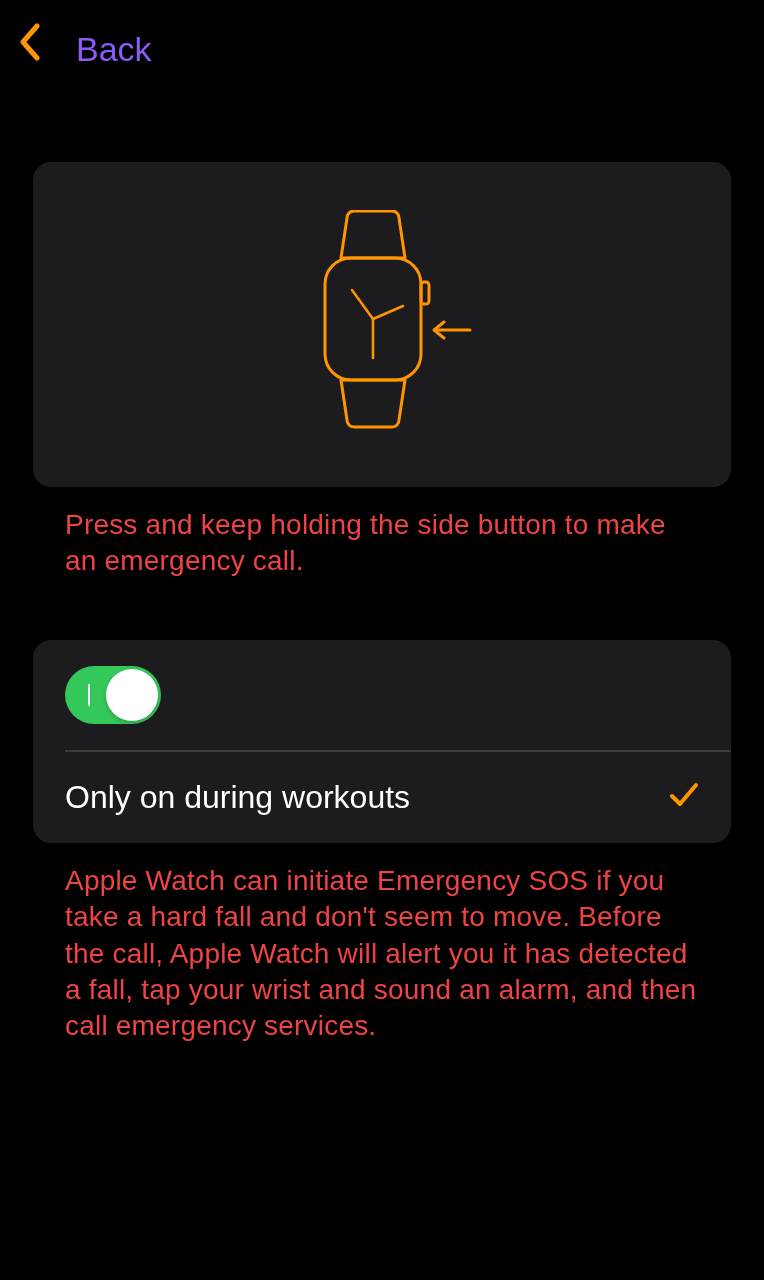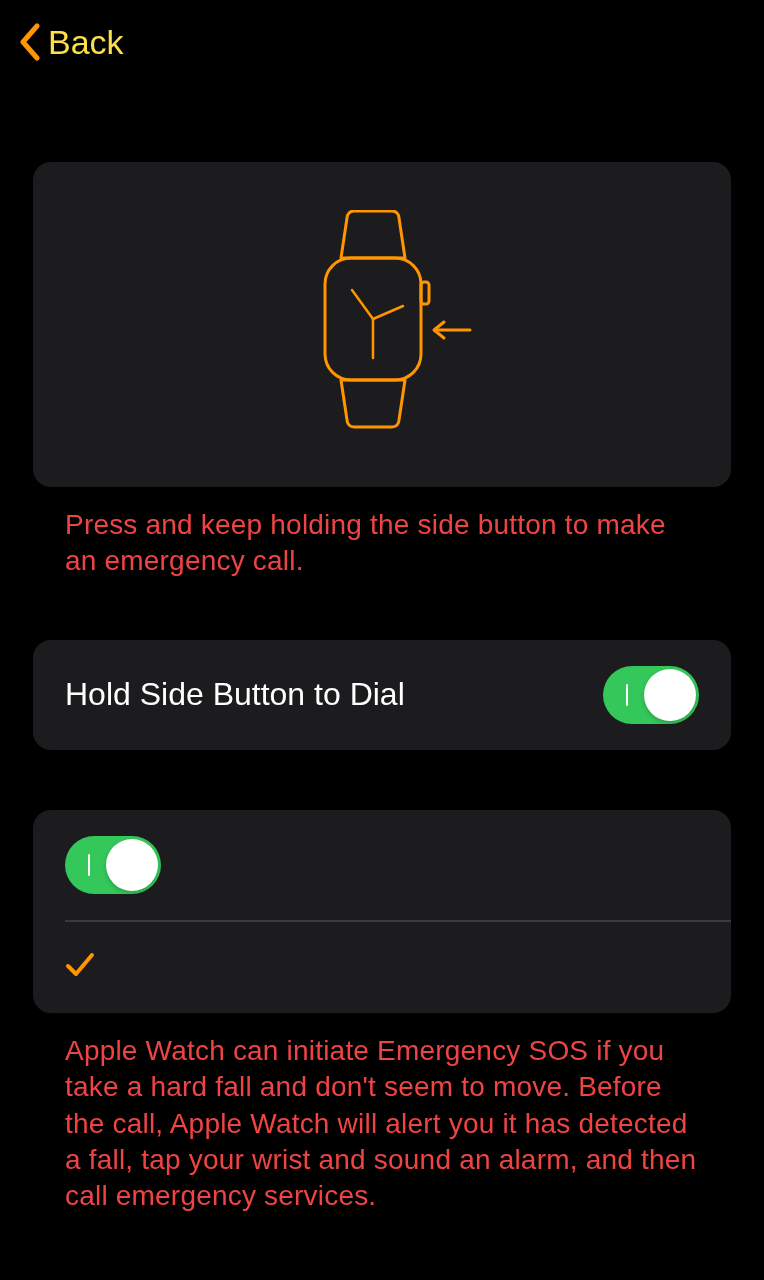--- a/index.html
+++ b/index.html
@@ -21,27 +21,28 @@
       align-items: center;
       justify-content: center;
       position: relative;
       height: 92px;
       padding: 0 18px;
     }
     .back-button {
       position: absolute;
       left: 18px;
       display: flex;
-      align-items: flex-start;
-      color: #fde047;
+      align-items: flex-end;
+      color: #8b5cf6;
       font-size: 34px;
       font-weight: 400;
       background: none;
       border: none;
       cursor: pointer;
+      gap: 28px;
     }
     .back-chevron {
       display: inline-block;
       margin-right: 8px;
     }
     .nav-title {
       font-size: 34px;
       font-weight: 600;
       color: #ffffff;
     }
@@ -153,41 +154,33 @@
 
       <path d="M 49 170 L 113 170 L 107 210 C 107 214 104 217 100 217 L 62 217 C 58 217 55 214 55 210 Z" fill="none" stroke="#FF9500" stroke-width="3" stroke-linejoin="round"></path>
 
       <line x1="178" y1="120" x2="144" y2="120" stroke="#FF9500" stroke-width="3" stroke-linecap="round"></line>
       <path d="M 152 112 L 142 120 L 152 128" fill="none" stroke="#FF9500" stroke-width="3" stroke-linecap="round" stroke-linejoin="round"></path>
     </svg>
   </div>
 
   <div class="footer-text">Press and keep holding the side button to make an emergency call.</div>
 
-  <div class="group">
-    <div class="row">
-      <div class="row-label">Hold Side Button to Dial</div>
-      <div class="toggle on">
-        <div class="toggle-tick"></div>
-        <div class="toggle-knob"></div>
-      </div>
-    </div>
-  </div>
 
 
   <div class="group">
     <div class="row">
       <div class="toggle on">
         <div class="toggle-tick"></div>
         <div class="toggle-knob"></div>
       </div>
     </div>
     <div class="row-divider"></div>
     <div class="row-divider"></div>
     <div class="row">
+      <div class="row-label">Only on during workouts</div>
       <div class="checkmark">
         <svg width="30" height="28" viewBox="0 0 30 28">
           <path d="M 3 15 L 11 23 L 27 4" fill="none" stroke="#FF9500" stroke-width="4" stroke-linecap="round" stroke-linejoin="round"></path>
         </svg>
       </div>
     </div>
   </div>
 
   <div class="footer-text">Apple Watch can initiate Emergency SOS if you take a hard fall and don't seem to move. Before the call, Apple Watch will alert you it has detected a fall, tap your wrist and sound an alarm, and then call emergency services.</div>
 

